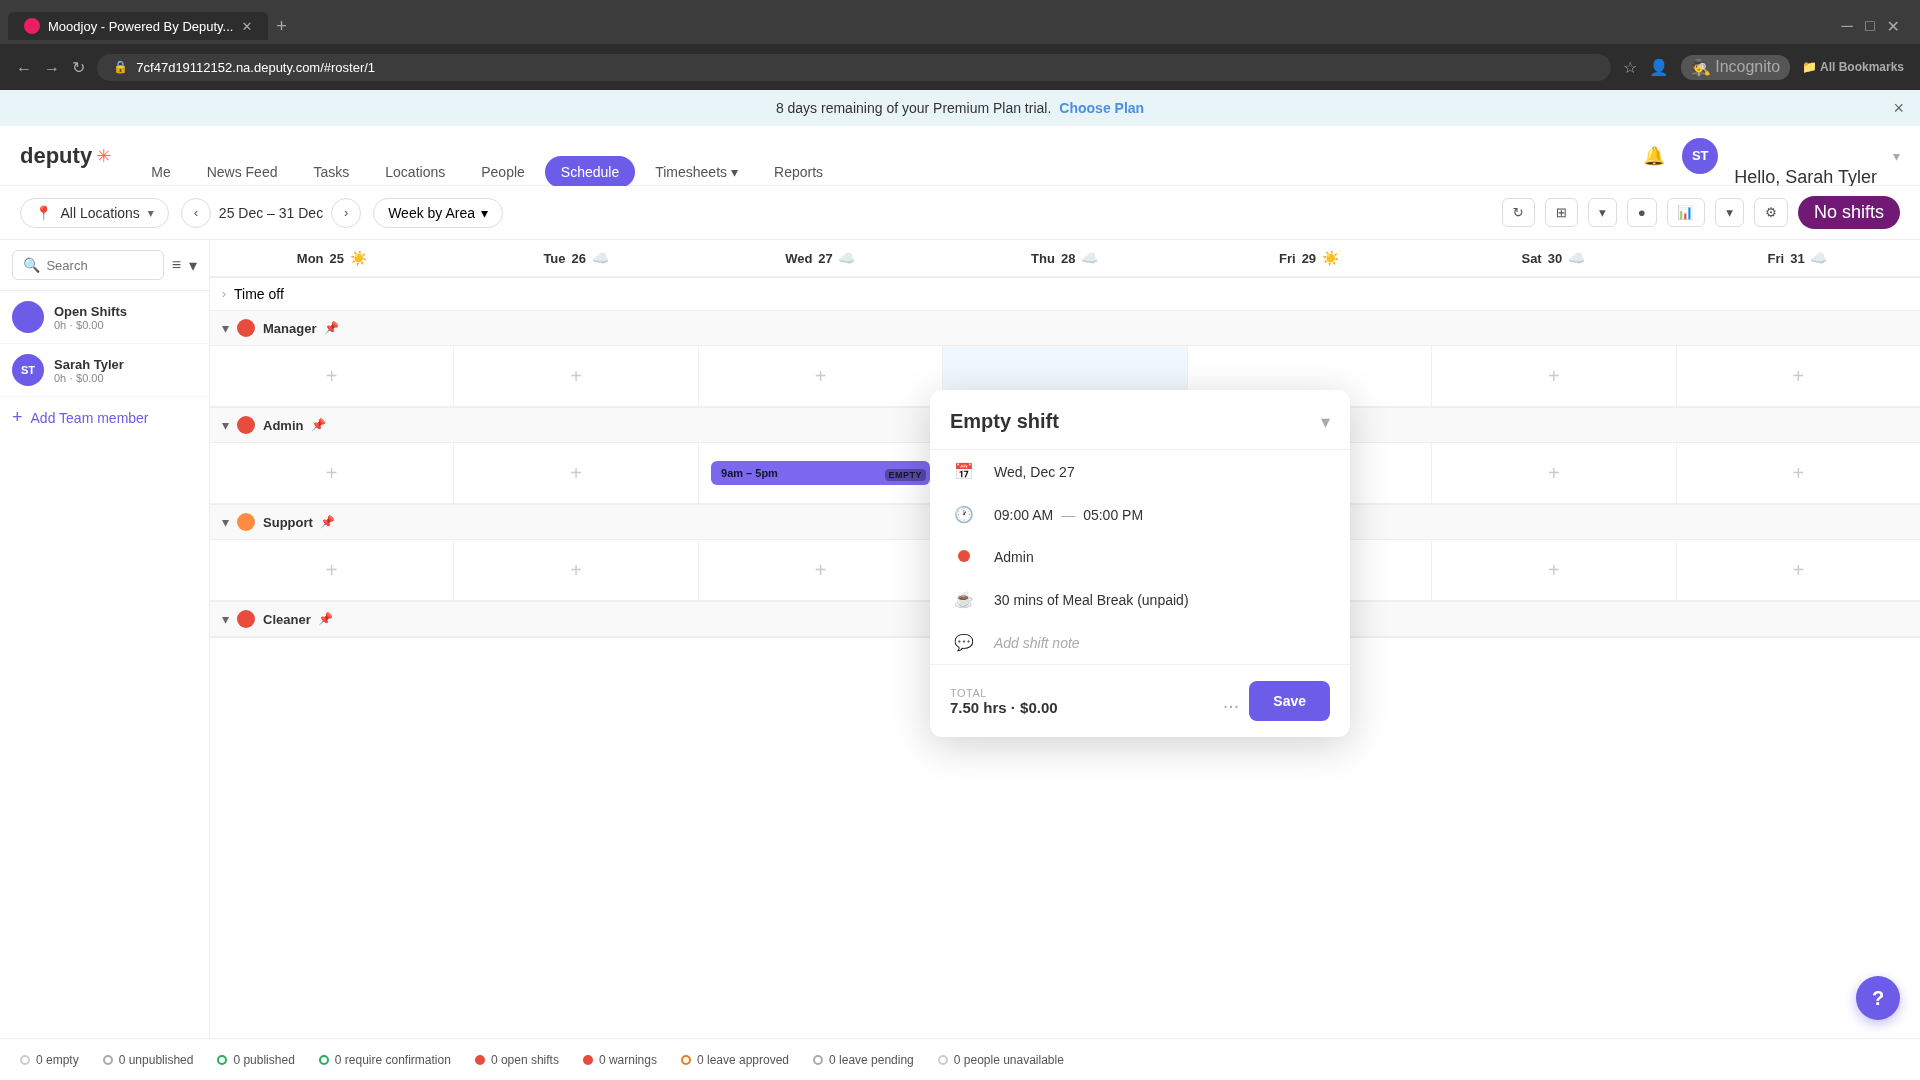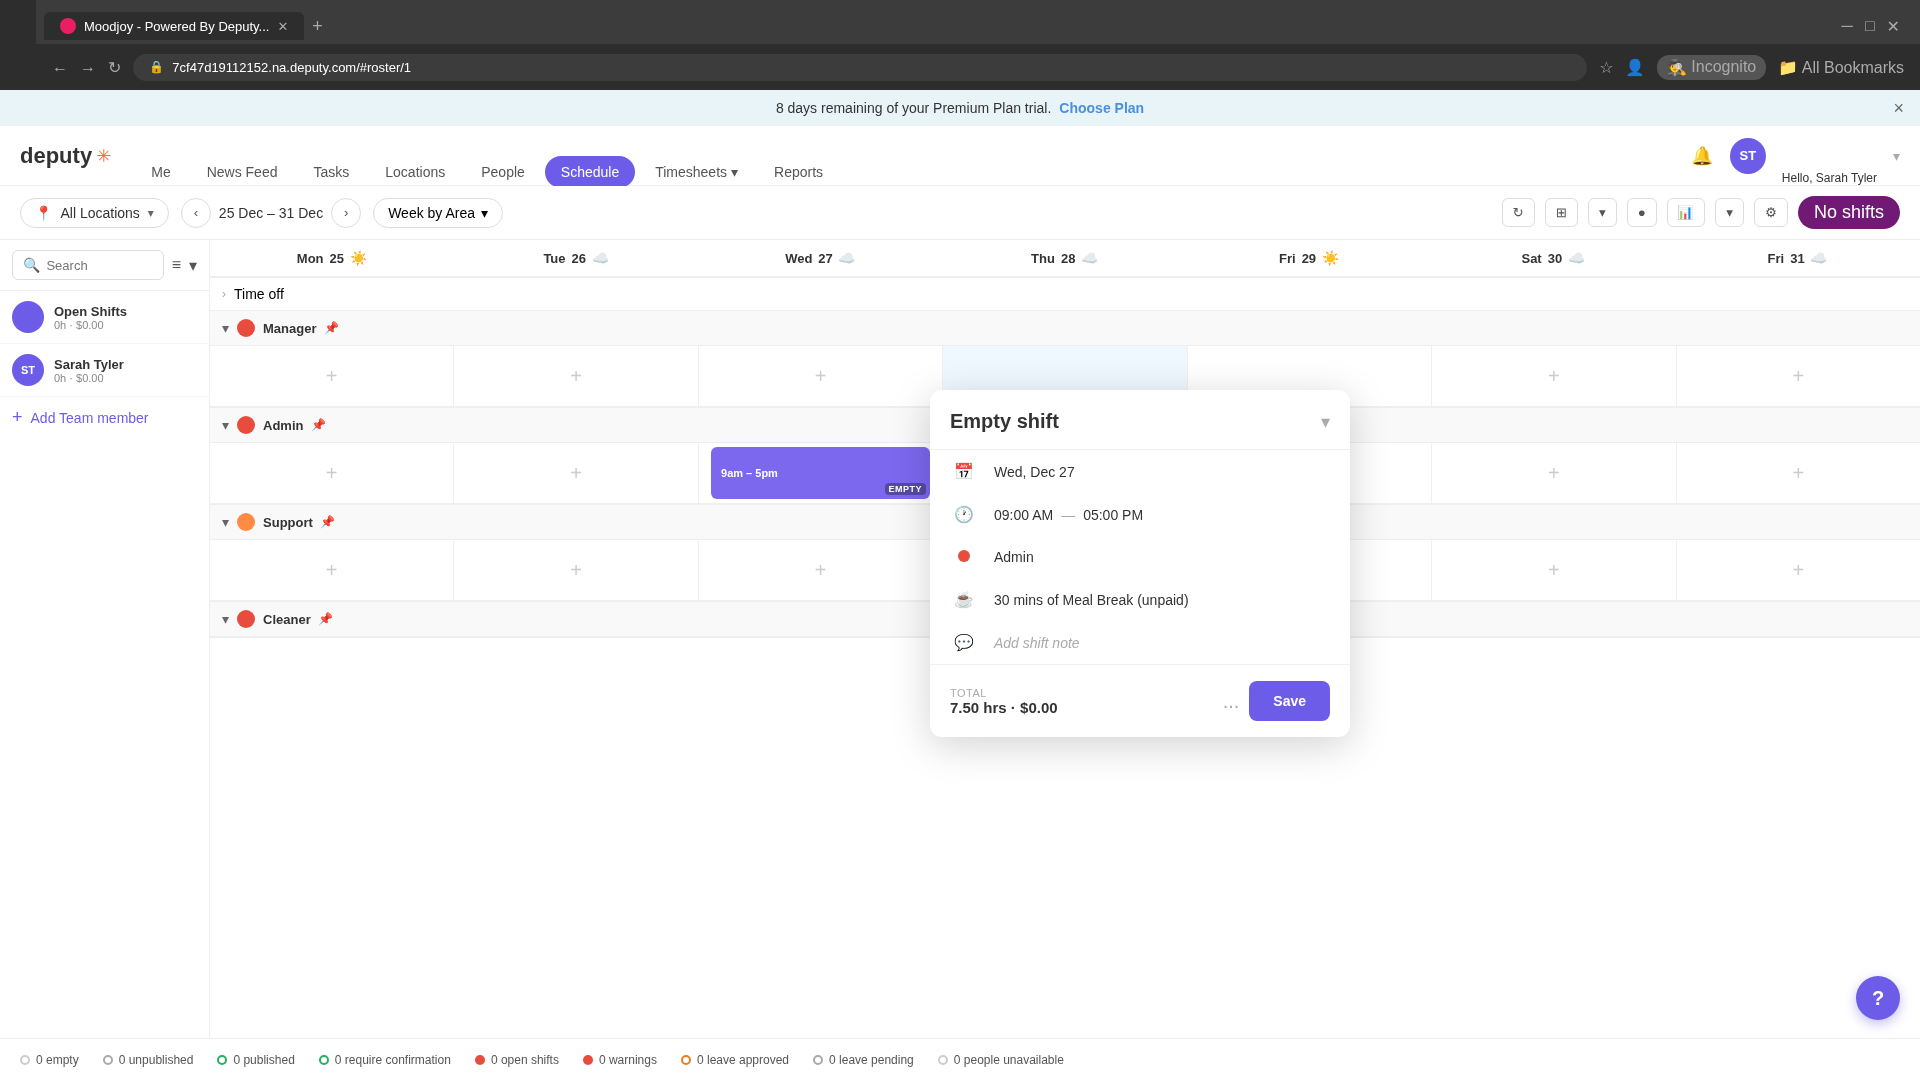--- a/index.html
+++ b/index.html
@@ -1,19 +1,19 @@
 <!DOCTYPE html>
 <html><head>
   <meta charset="utf-8">
   <style>
     * { box-sizing: border-box; margin: 0; padding: 0; }
     body { font-family: -apple-system, BlinkMacSystemFont, 'Segoe UI', sans-serif; background: #f5f7fa; font-size: 14px; overflow: hidden; }
 
     
-    .browser-chrome { background: #2d2d2d; width: 1920px; padding-left: 36px; }
+    .browser-chrome { background: #2d2d2d; width: 1920px; }
     .browser-tab-bar { display: flex; align-items: center; padding: 8px 8px 0; background: #3c3c3c; height: 44px; }
     .browser-tab { background: #2d2d2d; color: #fff; padding: 6px 16px; border-radius: 6px 6px 0 0; display: flex; align-items: center; gap: 8px; font-size: 13px; min-width: 200px; }
     .browser-tab .tab-favicon { width: 16px; height: 16px; background: #e91e63; border-radius: 50%; display: inline-block; }
     .browser-tab .tab-close { margin-left: auto; color: #aaa; cursor: pointer; }
     .browser-tab-new { color: #aaa; background: none; border: none; font-size: 18px; cursor: pointer; padding: 4px 8px; }
     .browser-window-controls { margin-left: auto; display: flex; gap: 12px; padding-right: 12px; }
     .browser-window-controls span { color: #aaa; font-size: 16px; cursor: pointer; }
 
     .browser-address-bar { background: #2d2d2d; padding: 6px 16px; display: flex; align-items: center; gap: 12px; height: 46px; }
     .nav-btn { color: #aaa; font-size: 16px; cursor: pointer; background: none; border: none; }
@@ -38,21 +38,21 @@
     .logo { display: flex; align-items: center; gap: 4px; margin-right: 24px; }
     .logo-text { font-size: 22px; font-weight: 700; color: #333; }
     .logo-star { color: #ff6b35; font-size: 18px; }
     .nav-links { display: flex; align-items: center; gap: 4px; flex: 1; }
     .nav-link { padding: 8px 16px; color: #555; cursor: pointer; border-radius: 6px; font-size: 14px; font-weight: 500; margin-top: 32px; }
     .nav-link.active { background: #6c5ce7; color: #fff; border-radius: 20px; }
     .nav-link-dropdown { display: flex; align-items: center; gap: 4px; justify-content: center; }
     .nav-right { display: flex; align-items: center; gap: 16px; margin-left: auto; }
     .bell-icon { font-size: 18px; color: #555; cursor: pointer; }
     .avatar-circle { width: 36px; height: 36px; background: #6c5ce7; border-radius: 50%; display: flex; align-items: center; justify-content: center; color: #fff; font-weight: 700; font-size: 13px; }
-    .hello-text { color: #333; font-size: 12px; cursor: pointer; margin-top: 44px; }
+    .hello-text { color: #333; font-size: 18px; cursor: pointer; margin-top: 44px; }
 
     
     .toolbar { display: flex; align-items: center; padding: 10px 20px; border-bottom: 1px solid #eee; background: #fff; gap: 12px; }
     .location-selector { display: flex; align-items: center; gap: 8px; border: 1px solid #ddd; border-radius: 20px; padding: 6px 14px; cursor: pointer; background: #fff; }
     .location-icon { color: #4a90e2; font-size: 14px; }
     .location-text { font-size: 14px; color: #333; font-weight: 500; }
     .chevron { color: #666; font-size: 12px; }
     .date-nav { display: flex; align-items: center; gap: 8px; }
     .date-nav-btn { background: none; border: 1px solid #ddd; border-radius: 50%; width: 30px; height: 30px; cursor: pointer; display: flex; align-items: center; justify-content: center; color: #555; }
     .date-range { font-size: 14px; color: #333; font-weight: 500; }
@@ -95,21 +95,21 @@
     .area-name { font-size: 13px; font-weight: 600; color: #333; }
     .area-pin { color: #aaa; font-size: 12px; }
     .time-off-row { display: flex; align-items: center; padding: 8px 12px; gap: 8px; border-bottom: 1px solid #eee; }
     .time-off-toggle { color: #aaa; cursor: pointer; font-size: 12px; }
 
     .shift-row { display: flex; align-items: stretch; min-height: 60px; border-bottom: 1px solid #f0f0f0; }
     .shift-cells { display: flex; flex: 1; }
     .shift-cell { flex: 1; border-right: 1px solid #f0f0f0; display: flex; align-items: center; justify-content: center; position: relative; min-height: 60px; }
     .shift-cell:last-child { border-right: none; }
     .add-shift-btn { color: #ccc; font-size: 20px; cursor: pointer; line-height: 1; }
-    .shift-block { background: #7b68ee; border-radius: 6px; padding: 20px 10px; color: #ffffff; font-size: 12px; font-weight: 600; width: 90%; cursor: pointer; position: relative; }
+    .shift-block { background: #7b68ee; border-radius: 6px; padding: 6px 10px; color: #0f172a; font-size: 12px; font-weight: 600; width: 90%; cursor: pointer; position: relative; }
     .shift-block .shift-time { font-size: 11px; }
     .shift-block .empty-badge { position: absolute; bottom: 4px; right: 4px; background: rgba(0,0,0,0.3); border-radius: 4px; font-size: 9px; padding: 1px 4px; letter-spacing: 0.5px; }
 
     
     .popup-overlay { position: absolute; top: 0; left: 0; right: 0; bottom: 0; pointer-events: none; }
     .shift-popup { position: absolute; top: 150px; left: 720px; width: 420px; background: #fff; border-radius: 12px; box-shadow: 0 8px 40px rgba(0,0,0,0.18); z-index: 100; pointer-events: all; }
     .popup-header { display: flex; align-items: center; justify-content: space-between; padding: 20px 20px 16px; border-bottom: 1px solid #f0f0f0; }
     .popup-title { font-size: 20px; font-weight: 700; color: #333; }
     .popup-menu-btn { color: #aaa; cursor: pointer; font-size: 18px; }
     .popup-row { display: flex; align-items: center; gap: 16px; padding: 12px 20px; }
@@ -171,21 +171,21 @@
       <span class="lock-icon">🔒</span>
       <span class="url-text">7cf47d19112152.na.deputy.com/#roster/1</span>
     </div>
     <div class="address-bar-actions">
       <span>☆</span>
       <span>👤</span>
       <div class="incognito-badge">
         <span>🕵</span>
         <span>Incognito</span>
       </div>
-      <span style="color:#aaa;font-size:16px;">📁 All Bookmarks</span>
+      <span style="color:#aaa;font-size:12px;font-weight:bold;">📁 All Bookmarks</span>
     </div>
   </div>
 </div>
 
 <div class="app">
 
   <div class="trial-banner">
     <span class="trial-banner-text">8 days remaining of your Premium Plan trial.</span>
     <span class="trial-banner-link">Choose Plan</span>
     <span class="trial-banner-close">×</span>

